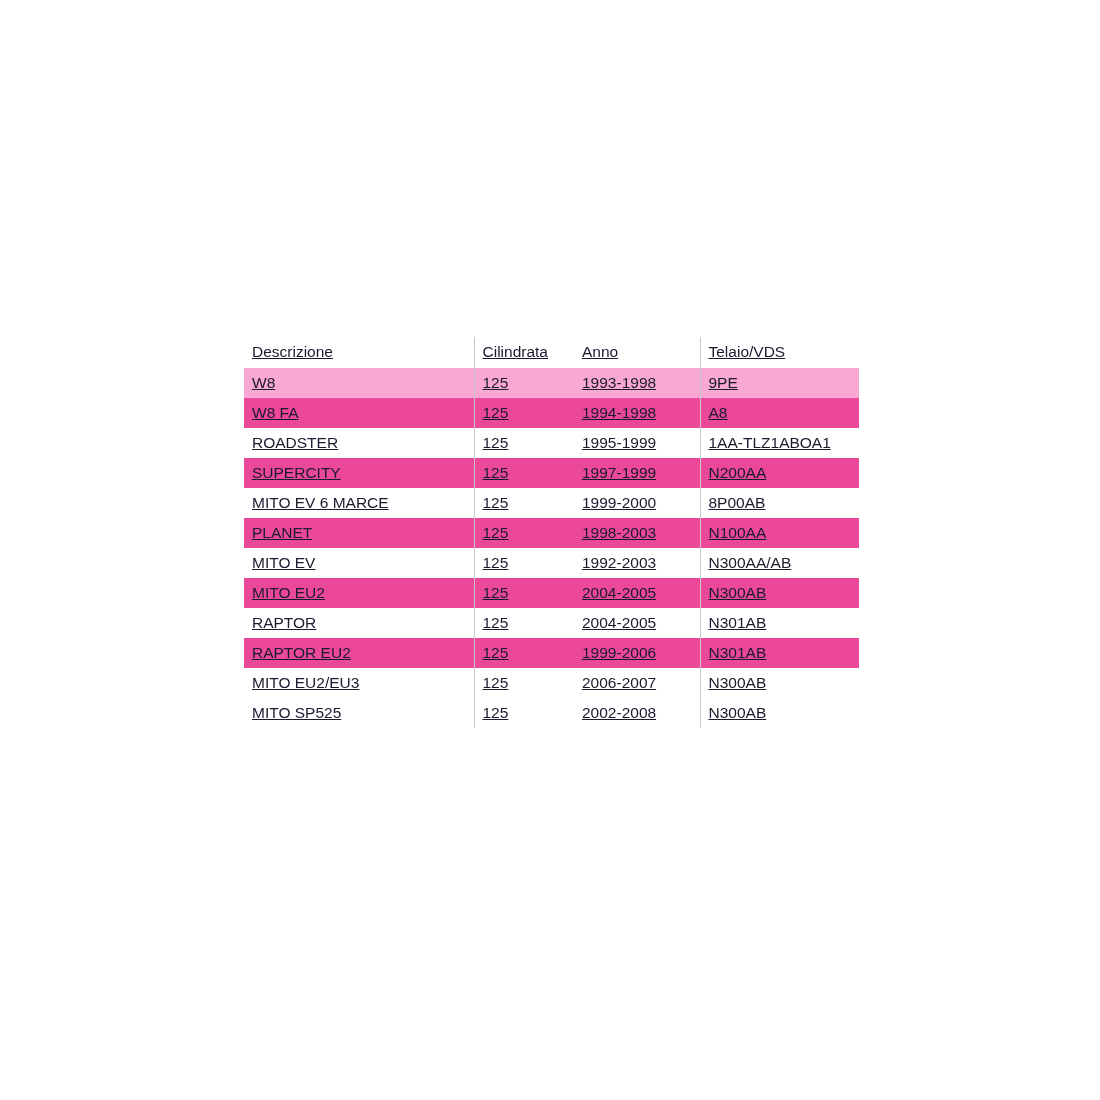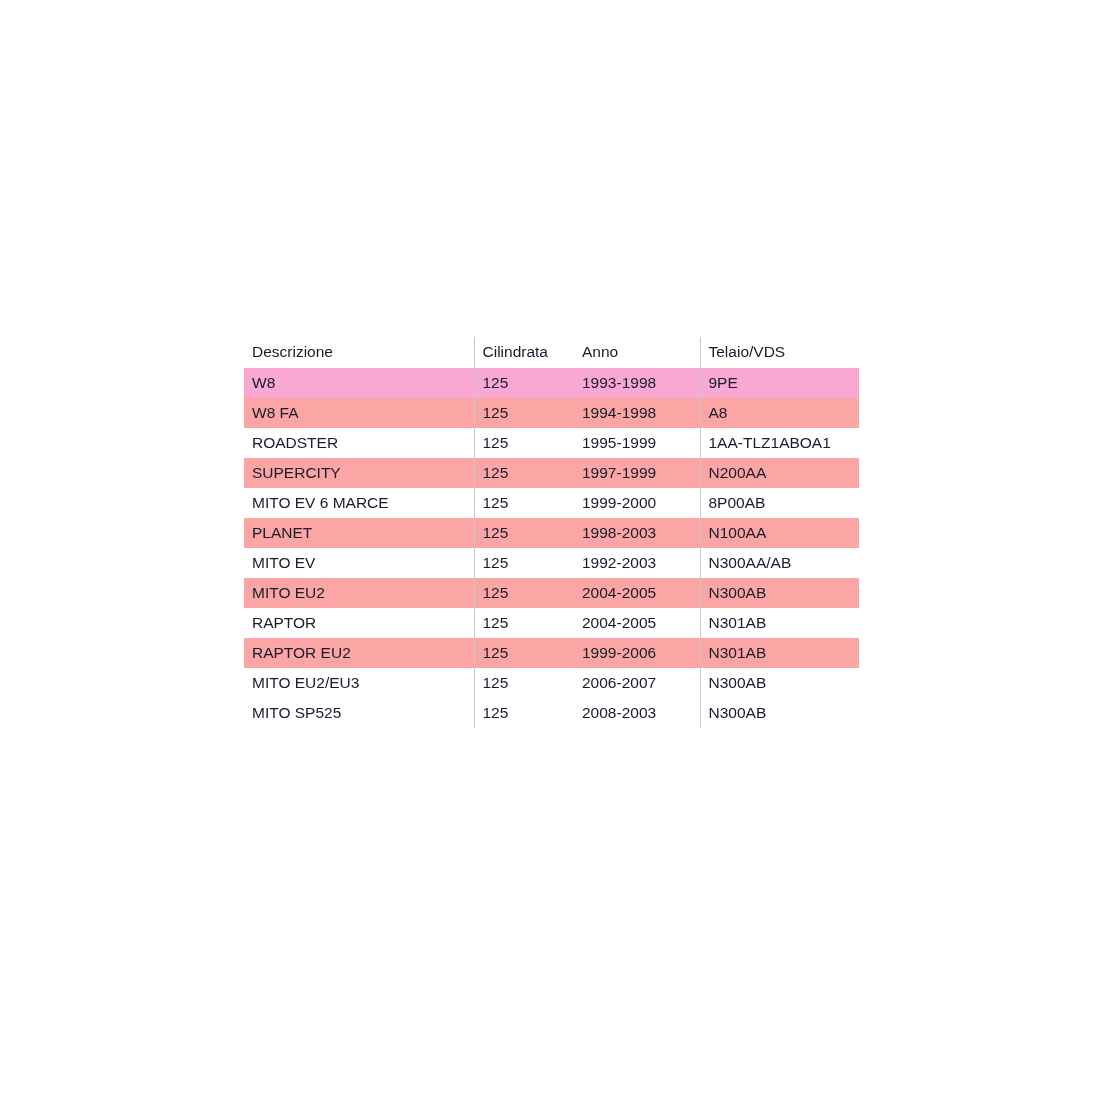--- a/index.html
+++ b/index.html
@@ -34,39 +34,40 @@
 
   table.spec-table th,
   table.spec-table td {
     padding: 5px 8px 6px 8px;
     text-align: left;
     font-weight: normal;
     vertical-align: middle;
     line-height: 19px;
     white-space: nowrap;
     overflow: visible;
+    text-decoration: underline;
   }
   table.spec-table thead th {
     color: #1a1a2e;
     background: #ffffff;
     padding-bottom: 7px;
     font-size: 15.5px;
   }
 
   
   table.spec-table th.sep-right,
   table.spec-table td.sep-right {
     border-right: 1px solid #c8c8c8;
   }
   table.spec-table td.num,
   table.spec-table th.num-cell {
     padding-right: 10px;
   }
   tr.row-alt-grey td { background: #f9a8d4; }
-  tr.row-alt-orange td { background: #fca5a5; }
+  tr.row-alt-orange td { background: #ec4899; }
   tr.row-plain td { background: #ffffff; }
 </style>
 </head>
 <body>
 
 <div id="table-wrap">
   <table class="spec-table">
     <colgroup>
       <col class="c-desc">
       <col class="c-cil">
@@ -144,18 +145,18 @@
         </tr>
         <tr class="row-plain">
           <td class="sep-right">MITO EU2/EU3</td>
           <td class="num">125</td>
           <td class="sep-right">2006-2007</td>
           <td>N300AB</td>
         </tr>
         <tr class="row-plain">
           <td class="sep-right">MITO SP525</td>
           <td class="num">125</td>
-          <td class="sep-right">2008-2003</td>
+          <td class="sep-right">2002-2008</td>
           <td>N300AB</td>
         </tr>
       </tbody>
   </table>
 </div>
 
 </body></html>

